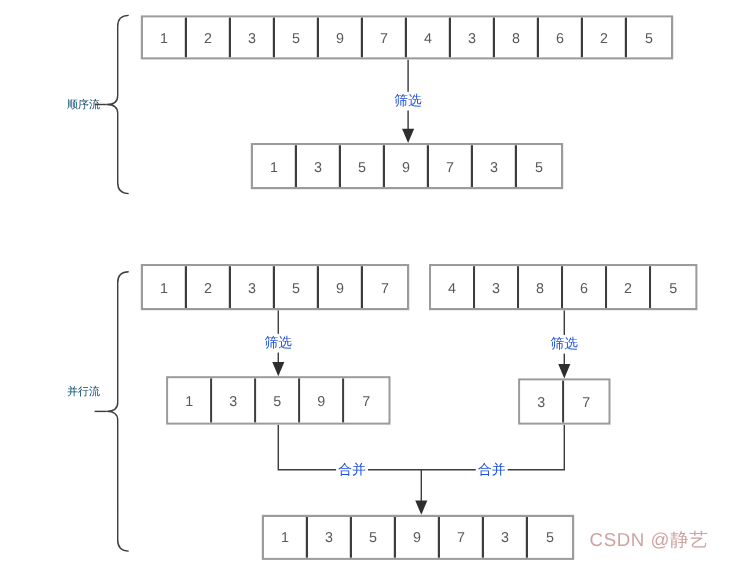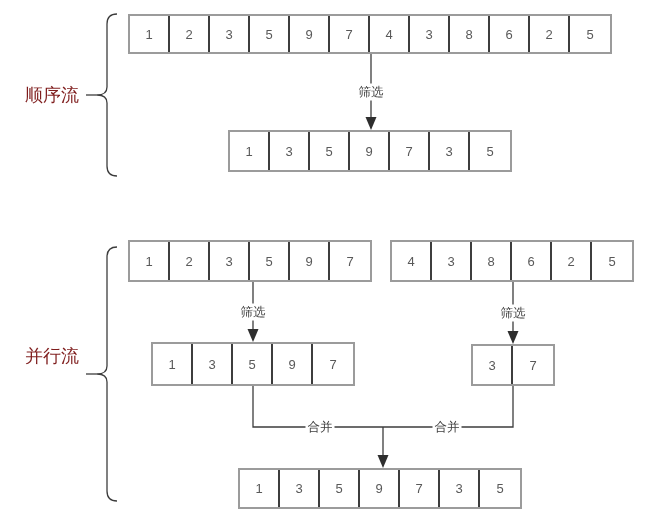--- a/index.html
+++ b/index.html
@@ -24,27 +24,28 @@
     border-right:2px solid #3d3d3d;
     display:flex;align-items:center;justify-content:center;
     font-size:13px;color:#595959;
     background:#ffffff;
   }
   .row .cell:last-child{border-right:none;}
   svg.overlay{position:absolute;left:0;top:0;pointer-events:none;}
   .flow-label{
     position:absolute;
     transform:translate(-50%,-50%);
-    font-size:18px;color:#7f1d1d;
+    font-size:10px;color:#0c4a6e;
     white-space:nowrap;
+    margin-left:24px;
   }
   .op-label{
     position:absolute;
     transform:translate(-50%,-50%);
-    font-size:12.5px;color:#404040;
+    font-size:12.5px;color:#1d4ed8;
     background:#ffffff;
     padding:0 2px;
     white-space:nowrap;
   }
   .watermark{
     position:absolute;
     font-size:17px;
     color:#cfa2a2;
     letter-spacing:0.5px;
     white-space:nowrap;
@@ -152,14 +153,15 @@
       <div class="cell">3</div>
       <div class="cell">5</div>
     </div>
 
   <div class="op-label" style="left:371px;top:92px;">筛选</div>
   <div class="op-label" style="left:253px;top:312px;">筛选</div>
   <div class="op-label" style="left:513px;top:313px;">筛选</div>
   <div class="op-label" style="left:320px;top:427px;">合并</div>
   <div class="op-label" style="left:447px;top:427px;">合并</div>
 
+  <div class="watermark" style="left:536px;top:479px;">CSDN @静艺</div>
 
 </div>
 
 </body></html>

